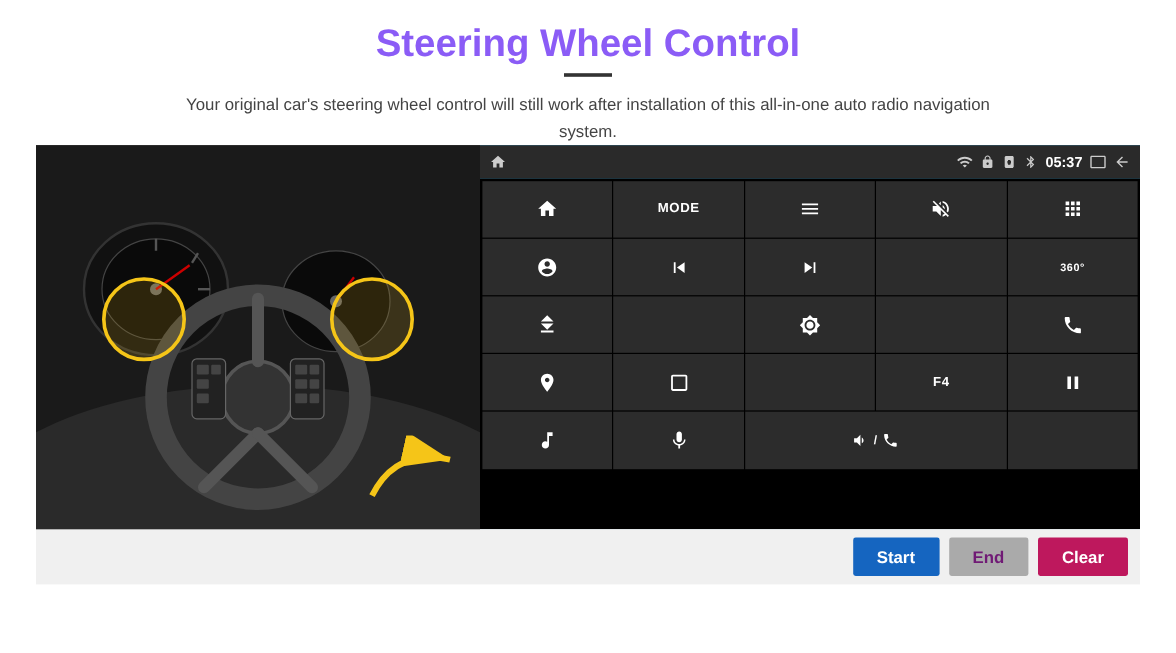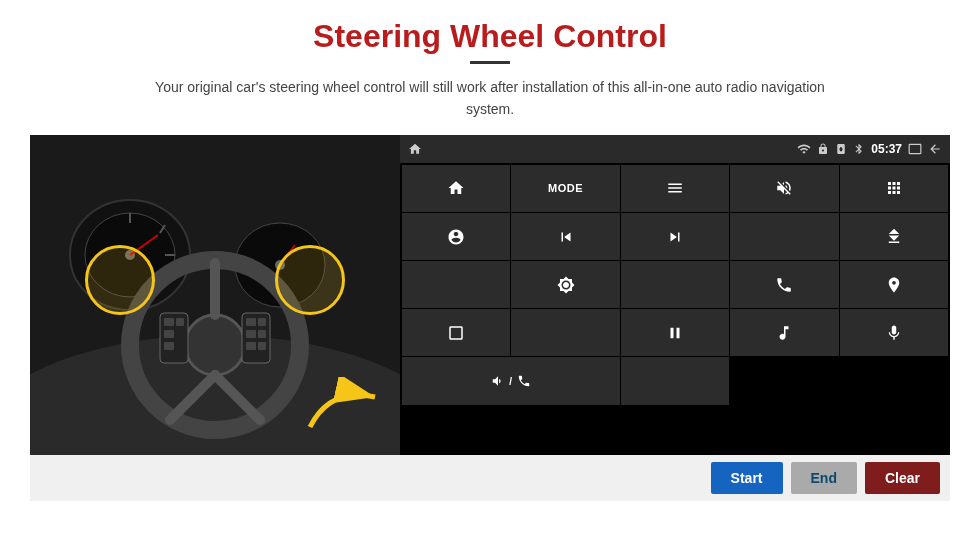--- a/index.html
+++ b/index.html
@@ -14,36 +14,35 @@
       width: 980px;
       height: 544px;
       display: flex;
       flex-direction: column;
       align-items: center;
       padding: 18px 30px 0 30px;
     }
     .page-title {
       font-size: 32px;
       font-weight: 900;
-      color: #b91c1c;
+      color: #8b5cf6;
       margin-bottom: 6px;
     }
     .title-divider {
       width: 40px;
       height: 3px;
       background: #333;
       margin: 0 auto 12px auto;
     }
     .page-subtitle {
       font-size: 14px;
       color: #444;
       text-align: center;
       line-height: 1.6;
       max-width: 700px;
-      margin-bottom: 14px;
     }
     .content-row {
       display: flex;
       flex-direction: row;
       width: 100%;
       gap: 0;
     }
     
     .car-image-area {
       width: 370px;
@@ -165,30 +164,30 @@
       color: #fff;
       border: none;
       padding: 8px 20px;
       font-size: 14px;
       font-weight: bold;
       cursor: pointer;
       border-radius: 2px;
     }
     .btn-end {
       background: #aaa;
-      color: #0c4a6e;
+      color: #701a75;
       border: none;
       padding: 8px 20px;
       font-size: 14px;
       font-weight: bold;
       cursor: pointer;
       border-radius: 2px;
     }
     .btn-clear {
-      background: #7f1d1d;
+      background: #be185d;
       color: #fff;
       border: none;
       padding: 8px 20px;
       font-size: 14px;
       font-weight: bold;
       cursor: pointer;
       border-radius: 2px;
     }
   </style>
 </head>
@@ -338,20 +337,23 @@
         <button class="grid-btn">
           <svg viewBox="0 0 24 24" fill="#fff">
               <path d="M6 18l8.5-6L6 6v12zM16 6v12h2V6h-2z"></path>
             </svg>
         </button>
         <button class="grid-btn">
           <span></span>
         </button>
 
         <button class="grid-btn">
+          <span style="font-size:9px;font-weight:bold;">360°</span>
+        </button>
+        <button class="grid-btn">
           <svg viewBox="0 0 24 24" fill="#fff">
               <path d="M5 20h14v-2H5v2zm0-10l7 7 7-7H5zm7-9L5 8h14L12 1z"></path>
             </svg>
         </button>
         <button class="grid-btn">
           <span></span>
         </button>
         <button class="grid-btn">
           <svg viewBox="0 0 24 24" fill="#fff">
               <path d="M20 8.69V4h-4.69L12 .69 8.69 4H4v4.69L.69 12 4 15.31V20h4.69L12 23.31 15.31 20H20v-4.69L23.31 12 20 8.69zM12 18c-3.31 0-6-2.69-6-6s2.69-6 6-6 6 2.69 6 6-2.69 6-6 6zm0-10c-2.21 0-4 1.79-4 4s1.79 4 4 4 4-1.79 4-4-1.79-4-4-4z"></path>
@@ -373,20 +375,23 @@
         </button>
         <button class="grid-btn">
           <svg viewBox="0 0 24 24" fill="#fff">
               <path d="M19 3H5c-1.1 0-2 .9-2 2v14c0 1.1.9 2 2 2h14c1.1 0 2-.9 2-2V5c0-1.1-.9-2-2-2zm0 16H5V5h14v14z"></path>
             </svg>
         </button>
         <button class="grid-btn">
           <span></span>
         </button>
 
+        <button class="grid-btn">
+          <span>F4</span>
+        </button>
         <button class="grid-btn">
           <svg viewBox="0 0 24 24" fill="#fff">
               <path d="M6 19h4V5H6v14zm8-14v14h4V5h-4z"></path>
             </svg>
         </button>
 
         <button class="grid-btn">
           <svg viewBox="0 0 24 24" fill="#fff">
               <path d="M12 3v10.55c-.59-.34-1.27-.55-2-.55-2.21 0-4 1.79-4 4s1.79 4 4 4 4-1.79 4-4V7h4V3h-6z"></path>
             </svg>

